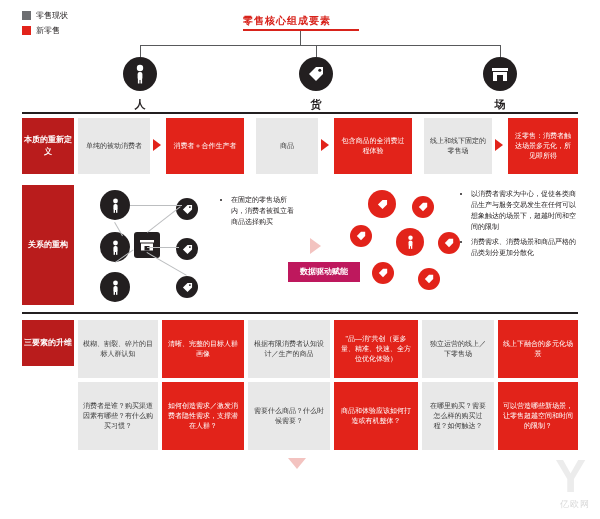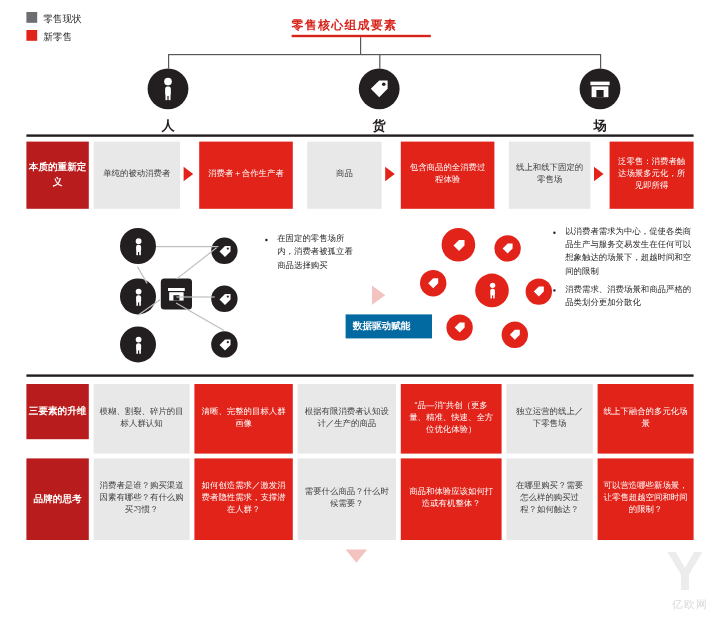--- a/index.html
+++ b/index.html
@@ -9,21 +9,21 @@
     font-family:"Liberation Sans","DejaVu Sans",sans-serif;
     color:#231f20;
     position:relative;
     overflow:hidden;
     font-size:7px;
   }
   .wrap{position:relative;width:600px;height:519px;}
 
   
   .legend{position:absolute;left:22px;top:10px;}
-  .legend .row{display:flex;align-items:flex-start;margin-bottom:4px;}
+  .legend .row{display:flex;align-items:center;margin-bottom:4px;}
   .legend .sw{width:9px;height:9px;margin-right:5px;}
   .legend .sw.grey{background:#6d6e71;}
   .legend .sw.red{background:#e2231a;}
   .legend .lbl{font-size:8px;color:#231f20;}
 
   
   .top-title{
     position:absolute;left:243px;top:14px;
     font-size:10px;font-weight:bold;color:#d8231b;
     letter-spacing:1px;
@@ -83,22 +83,22 @@
   }
   .rnode.big{width:28px;height:28px;}
   .spoke{position:absolute;background:#bcbec0;height:1px;transform-origin:0 0;}
 
   
   .bullets{position:absolute;font-size:7px;line-height:11px;color:#231f20;}
   .bullets li{margin-bottom:4px;}
   .bullets ul{margin:0;padding-left:9px;}
 
   .datadriven{
-    position:absolute;background:#0369a1;color:#fff;
-    font-size:8px;font-weight:bold;
+    position:absolute;background:#be185d;color:#fff;
+    font-size:8px;font-weight:bold;text-align:center;
     padding:4px 6px;line-height:12px;
   }
   .hollow-arrow{
     position:absolute;width:0;height:0;
     border-top:8px solid transparent;border-bottom:8px solid transparent;
     border-left:11px solid #f3c3c0;
   }
 
   
   .conc-arrow{
@@ -187,20 +187,21 @@
   <div class="cell red" style="left:166px;top:118px;width:78px;height:56px;">消费者＋合作生产者</div>
 
   <div class="cell grey" style="left:256px;top:118px;width:62px;height:56px;">商品</div>
   <div class="arrow-right" style="left:321px;top:139px;"></div>
   <div class="cell red" style="left:334px;top:118px;width:78px;height:56px;">包含商品的全消费过程体验</div>
 
   <div class="cell grey" style="left:424px;top:118px;width:68px;height:56px;">线上和线下固定的零售场</div>
   <div class="arrow-right" style="left:495px;top:139px;"></div>
   <div class="cell red" style="left:508px;top:118px;width:70px;height:56px;">泛零售：消费者触达场景多元化，所见即所得</div>
 
+  <div class="rowlabel" style="left:22px;top:185px;height:120px;">关系的重构</div>
 
   <div class="node big" style="left:100px;top:190px;">
     <svg width="11" height="15" viewBox="0 0 11 15">
         <circle cx="5.5" cy="3" r="2.4" fill="#fff"></circle>
         <rect x="3.4" y="6" width="4.2" height="6" rx="1.8" fill="#fff"></rect>
         <rect x="3.6" y="10.8" width="1.4" height="4" fill="#fff"></rect>
         <rect x="6" y="10.8" width="1.4" height="4" fill="#fff"></rect>
       </svg>
   </div>
   <div class="node big" style="left:100px;top:232px;">
@@ -309,21 +310,20 @@
   <div class="hline" style="left:22px;top:312px;width:556px;background:#231f20;height:2px;"></div>
 
   <div class="rowlabel" style="left:22px;top:320px;height:46px;">三要素的升维</div>
   <div class="cell grey" style="left:78px;top:320px;width:80px;height:58px;">模糊、割裂、碎片的目标人群认知</div>
   <div class="cell red" style="left:162px;top:320px;width:82px;height:58px;">清晰、完整的目标人群画像</div>
   <div class="cell grey" style="left:248px;top:320px;width:82px;height:58px;">根据有限消费者认知设计／生产的商品</div>
   <div class="cell red" style="left:334px;top:320px;width:84px;height:58px;">"品—消"共创（更多量、精准、快速、全方位优化体验）</div>
   <div class="cell grey" style="left:422px;top:320px;width:72px;height:58px;">独立运营的线上／下零售场</div>
   <div class="cell red" style="left:498px;top:320px;width:80px;height:58px;">线上下融合的多元化场景</div>
 
-  <div class="rowlabel" style="left:22px;top:382px;height:68px;">品牌的思考</div>
   <div class="cell grey" style="left:78px;top:382px;width:80px;height:68px;">消费者是谁？购买渠道因素有哪些？有什么购买习惯？</div>
   <div class="cell red" style="left:162px;top:382px;width:82px;height:68px;">如何创造需求／激发消费者隐性需求，支撑潜在人群？</div>
   <div class="cell grey" style="left:248px;top:382px;width:82px;height:68px;">需要什么商品？什么时候需要？</div>
   <div class="cell red" style="left:334px;top:382px;width:84px;height:68px;">商品和体验应该如何打造或有机整体？</div>
   <div class="cell grey" style="left:422px;top:382px;width:72px;height:68px;">在哪里购买？需要怎么样的购买过程？如何触达？</div>
   <div class="cell red" style="left:498px;top:382px;width:80px;height:68px;">可以营造哪些新场景，让零售超越空间和时间的限制？</div>
 
   <div class="conc-arrow" style="left:288px;top:458px;"></div>
 
   <div class="wm-mark">Y</div>

